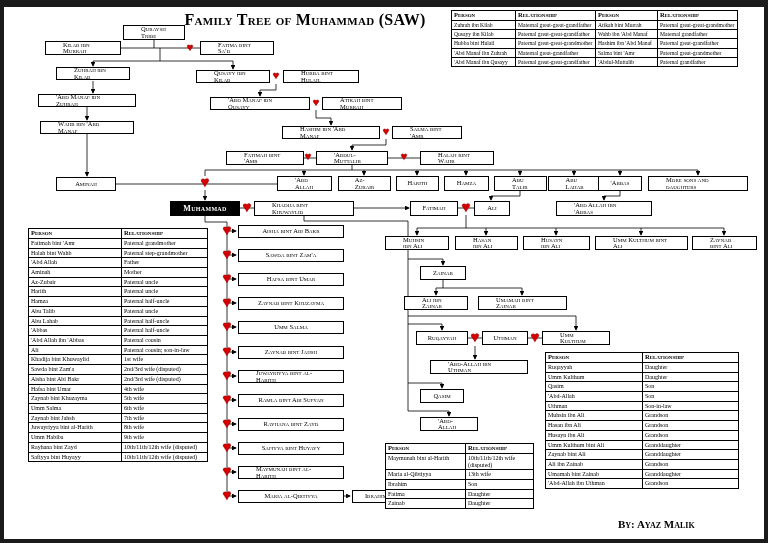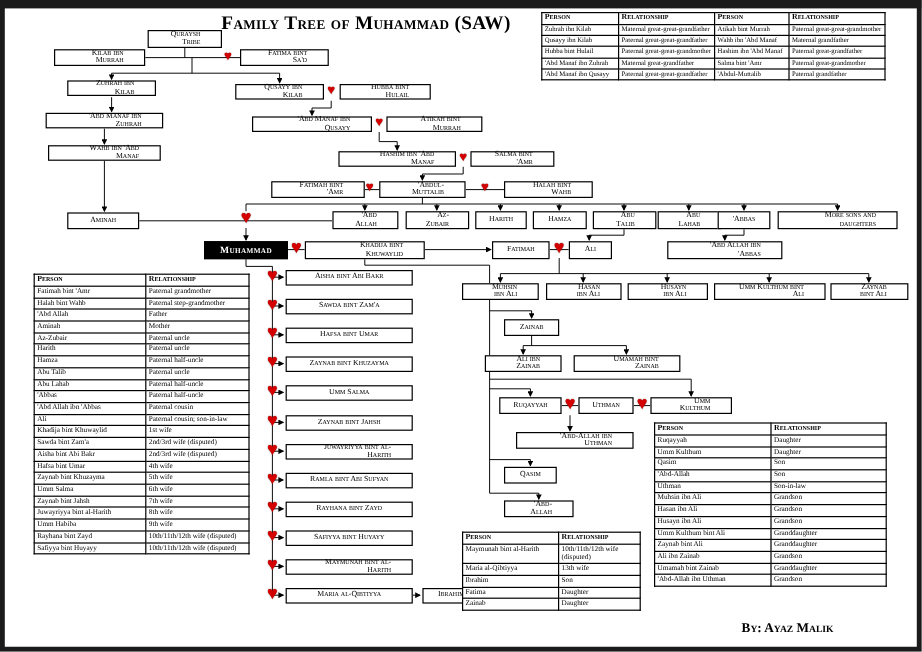--- a/index.html
+++ b/index.html
@@ -1,21 +1,21 @@
 <!DOCTYPE html>
 <html><head>
 <meta charset="utf-8">
 <style>
   *{margin:0;padding:0;box-sizing:border-box}
   body{background:#666;font-family:"Liberation Serif",serif}
   .page{position:relative;width:768px;height:543px;background:#fff;overflow:hidden;box-shadow:inset 0 0 0 4px #1b1b1b}
   .topbar{position:absolute;left:0;top:0;width:768px;height:7px;background:#1b1b1b;z-index:4}
   .title{position:absolute;left:130px;top:11px;width:350px;text-align:center;font-size:16px;font-weight:bold;font-variant:small-caps;letter-spacing:.3px;z-index:2}
   .credit{position:absolute;left:618px;top:518px;width:135px;text-align:left;font-size:11px;font-weight:bold;font-variant:small-caps;z-index:2}
-  .node{position:absolute;z-index:2;display:flex;align-items:center;justify-content:center;text-align:right;background:#fff;border:1px solid #000;font-size:6.5px;font-variant:small-caps;line-height:1;padding:0 17px}
+  .node{position:absolute;z-index:2;display:flex;align-items:center;justify-content:center;text-align:left;background:#fff;border:1px solid #000;font-size:6.5px;font-variant:small-caps;line-height:1;padding:0 17px}
   .node.dark{background:#000;color:#fff;font-size:8px;font-weight:bold;letter-spacing:.3px}
   .heart{position:absolute;z-index:3;color:#d40000;font-size:11px;width:12px;line-height:1;text-align:center;text-shadow:0 0 1px #5a0000}
   .heart-lg{font-size:15px;width:16px}
   .wires{position:absolute;left:0;top:0;z-index:1}
   .wires polyline{fill:none;stroke:#000;stroke-width:0.8}
   table.dtable{position:absolute;z-index:2;border-collapse:collapse;background:#fff;table-layout:fixed}
   .dtable th{border:1px solid #000;font-variant:small-caps;font-weight:bold;font-size:6.5px;text-align:left;padding:1px 2px;line-height:1.05}
   .dtable td{border:1px solid #000;font-size:6px;padding:1px 2px;vertical-align:top;line-height:1.12;word-wrap:break-word}
   #tbl-ancestors{left:451px;top:10px;width:286px}
   #tbl-ancestors td{font-size:5.6px}

